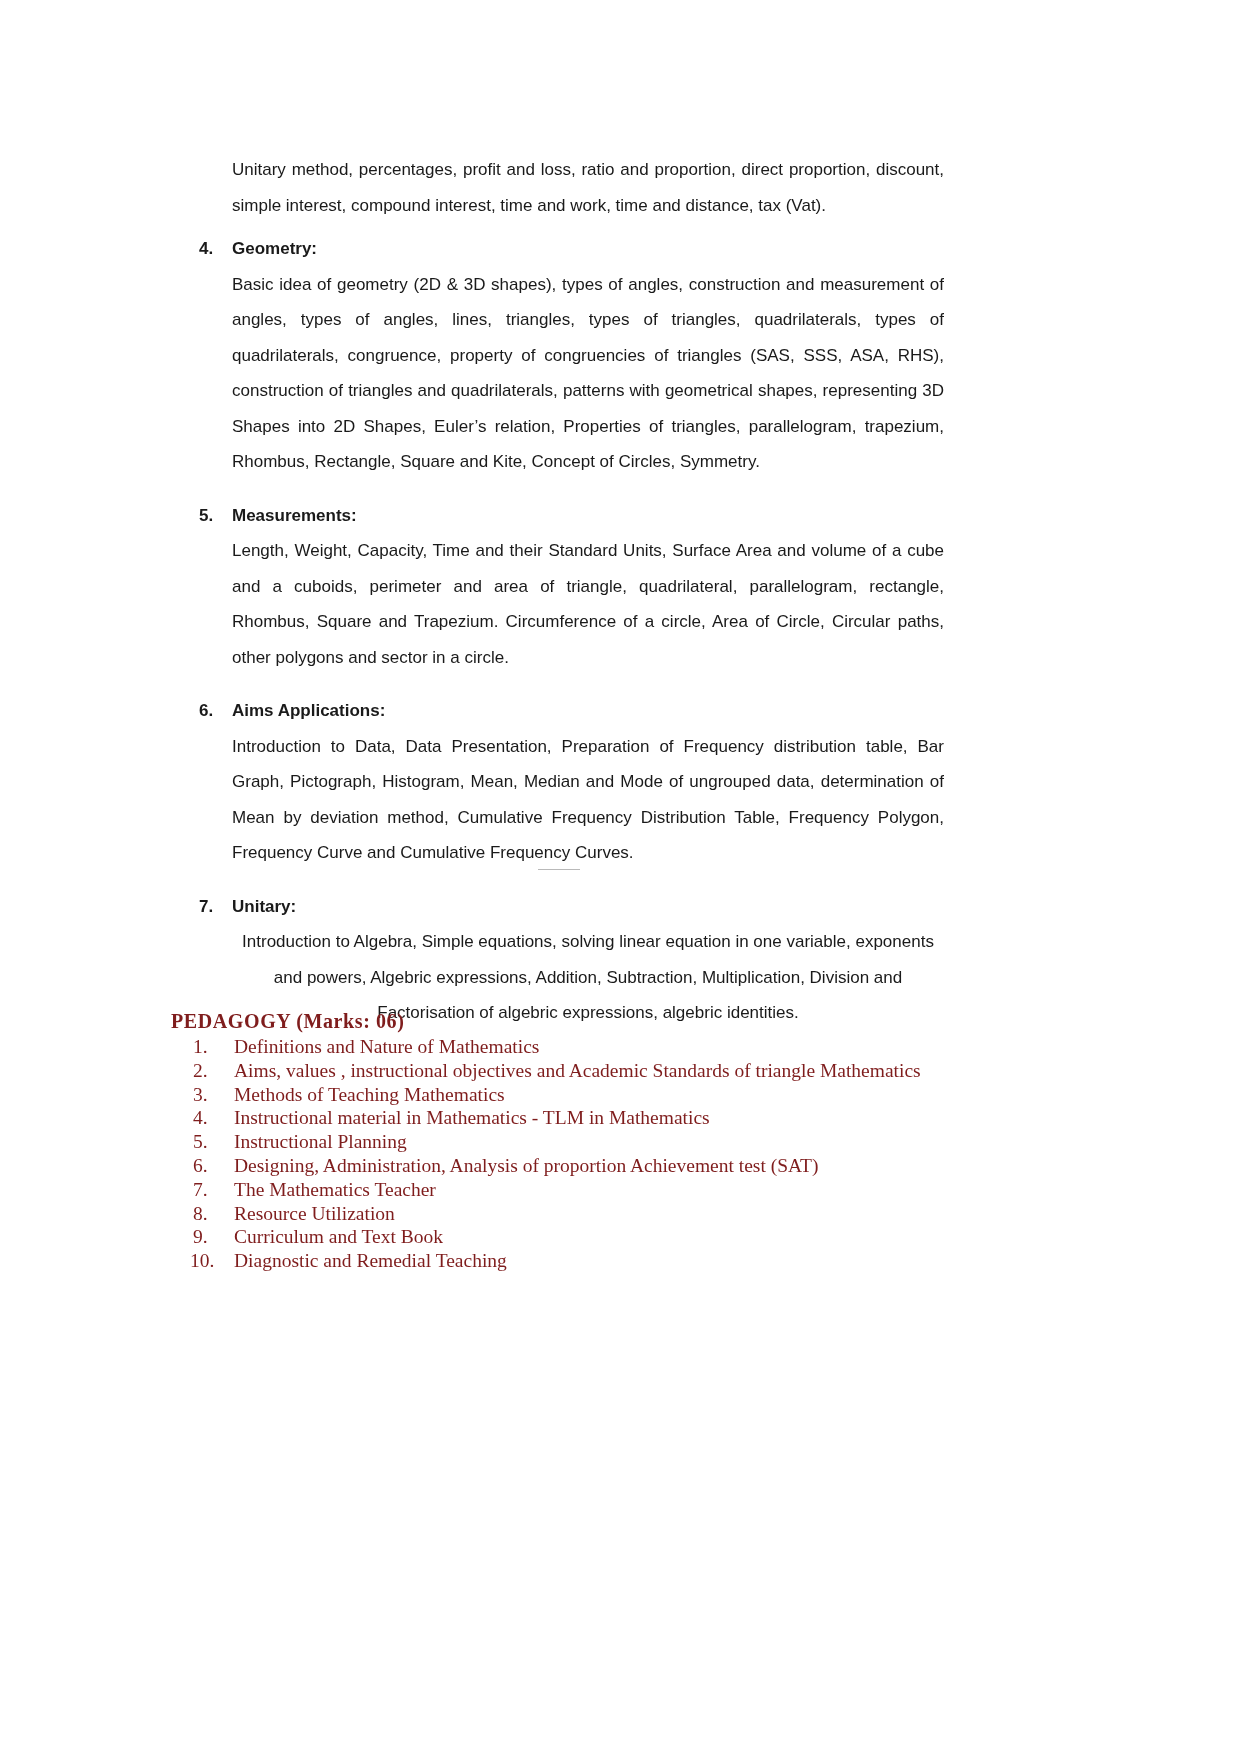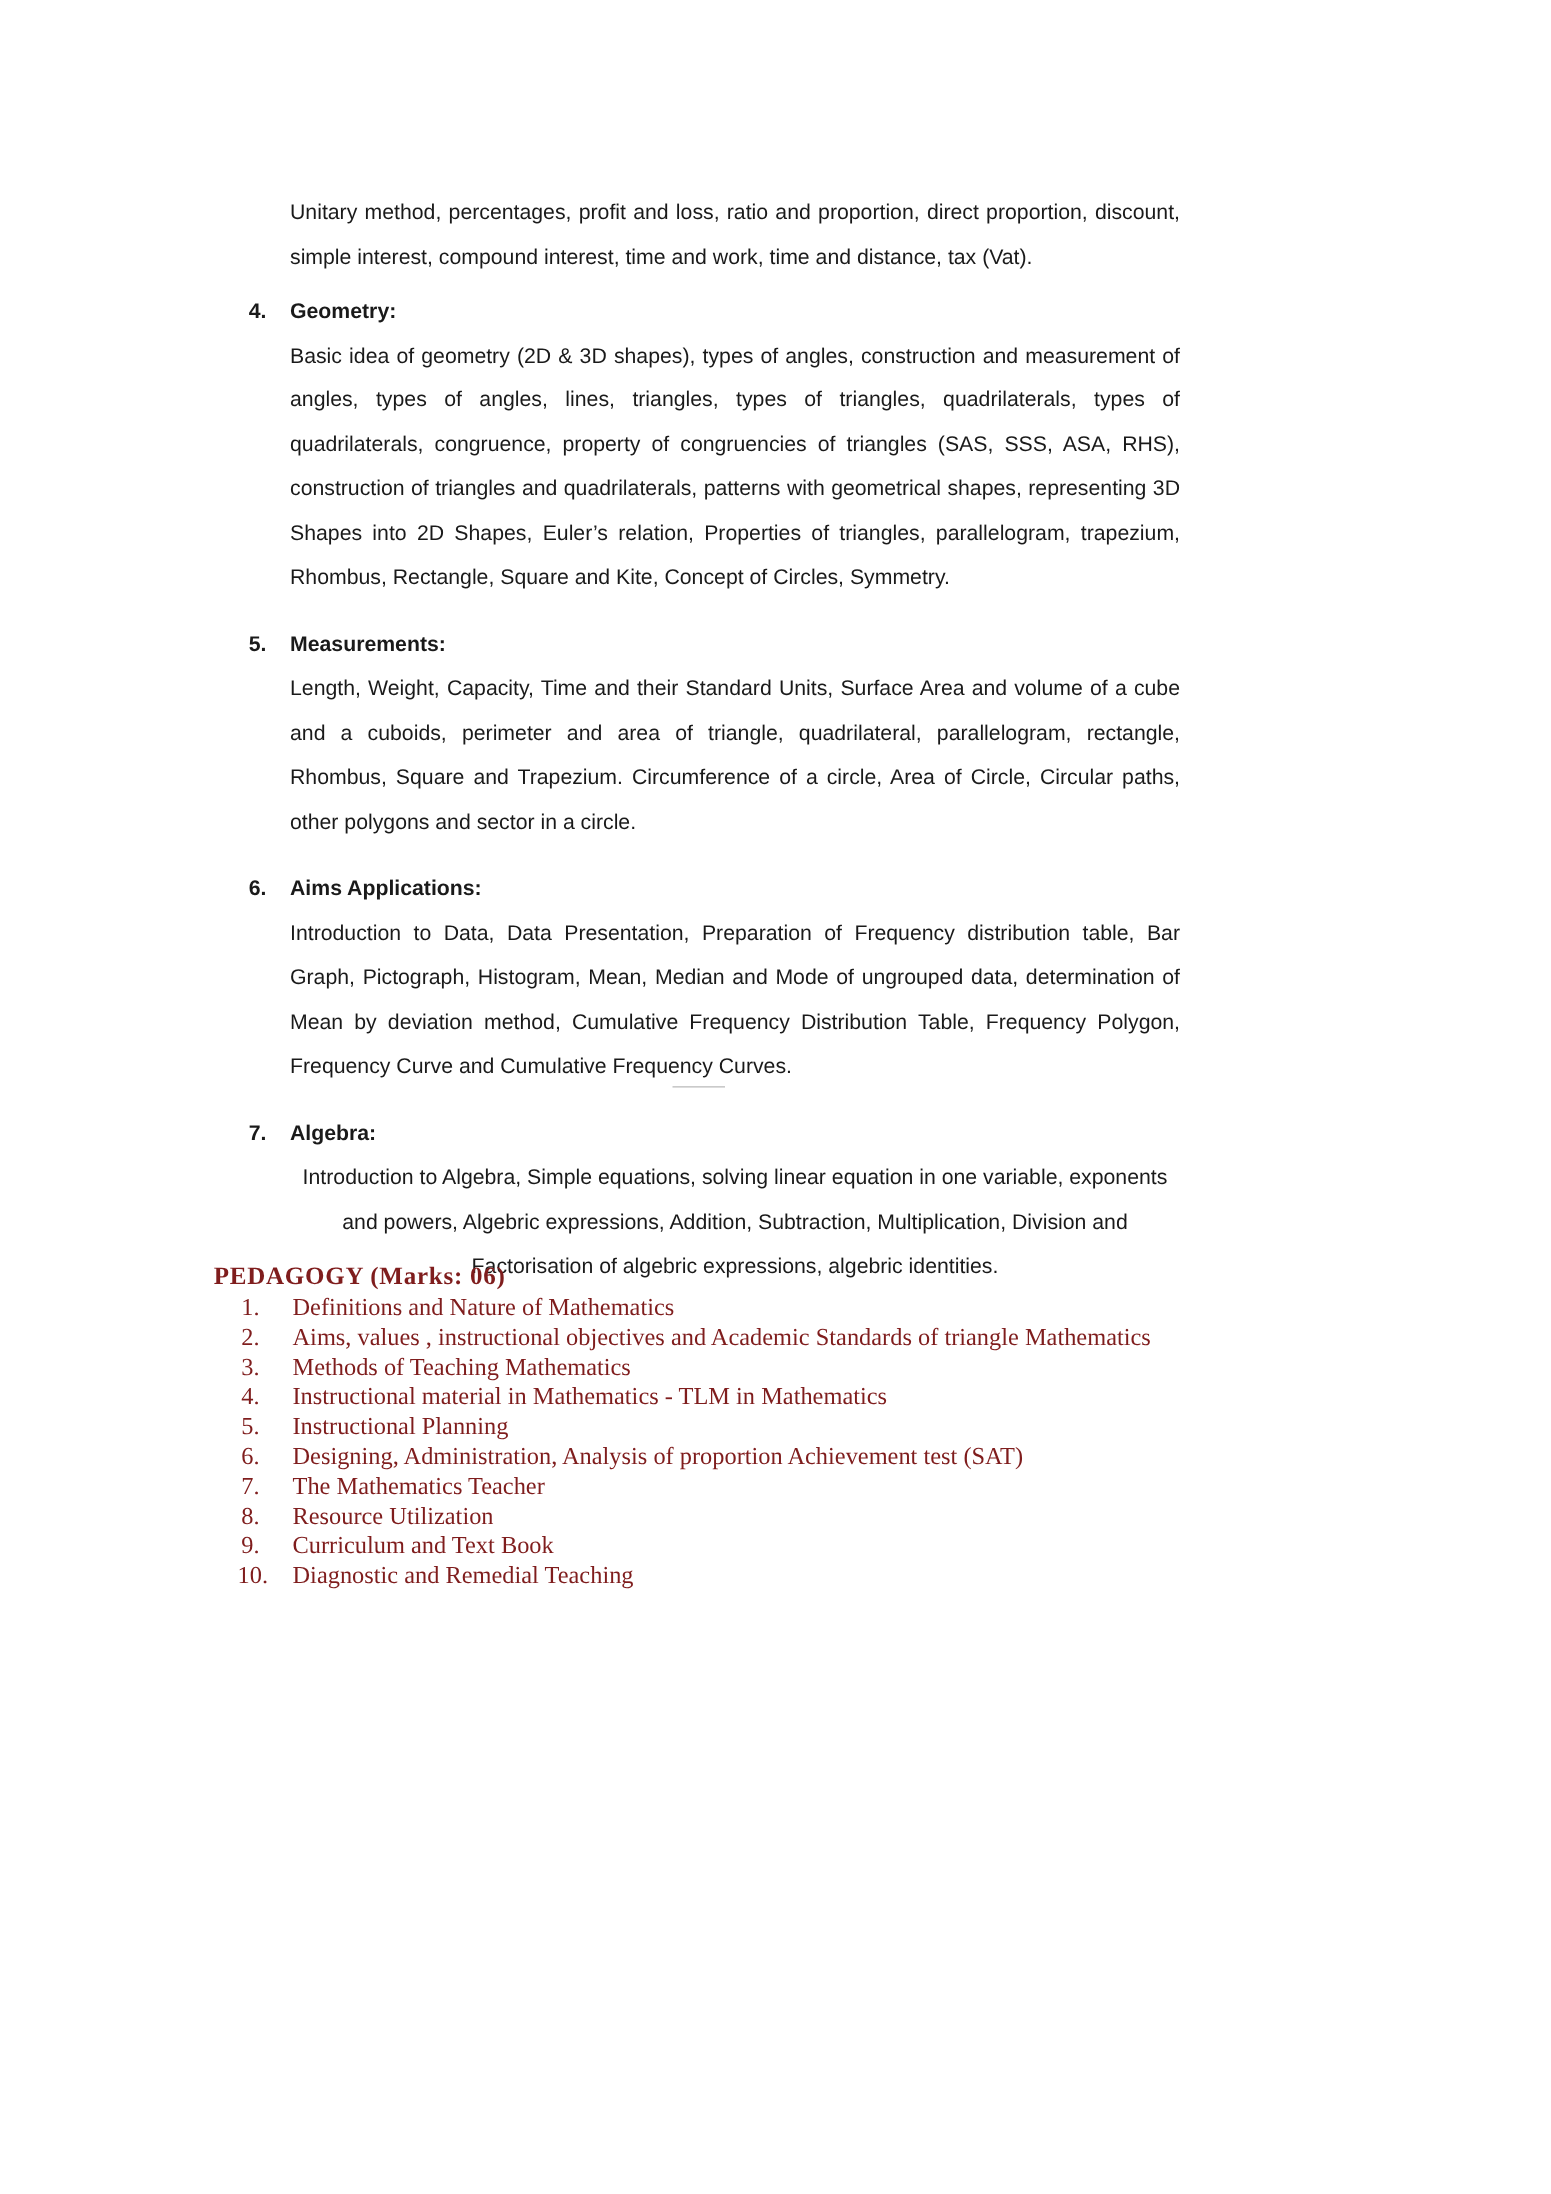--- a/index.html
+++ b/index.html
@@ -137,21 +137,21 @@
     <div class="item-head">
       <span class="num">6.</span>
       <span>Aims Applications:</span>
     </div>
     <p class="para">Introduction to Data, Data Presentation, Preparation of Frequency distribution table, Bar Graph, Pictograph, Histogram, Mean, Median and Mode of ungrouped data, determination of Mean by deviation method, Cumulative Frequency Distribution Table, Frequency Polygon, Frequency Curve and Cumulative Frequency Curves.</p>
 
     <div class="gap-md"></div>
 
     <div class="item-head">
       <span class="num">7.</span>
-      <span>Algebra:</span>
+      <span>Unitary:</span>
     </div>
     <p class="para" style="text-align:center;">Introduction to Algebra, Simple equations, solving linear equation in one variable, exponents and powers, Algebric expressions, Addition, Subtraction, Multiplication, Division and Factorisation of algebric expressions, algebric identities.</p>
   </div>
 
   <div class="artifact-rule"></div>
 
   <div class="pedagogy">
     <div class="pedagogy-title">PEDAGOGY  (Marks: 06)</div>
 
     <ol class="ped-list">

